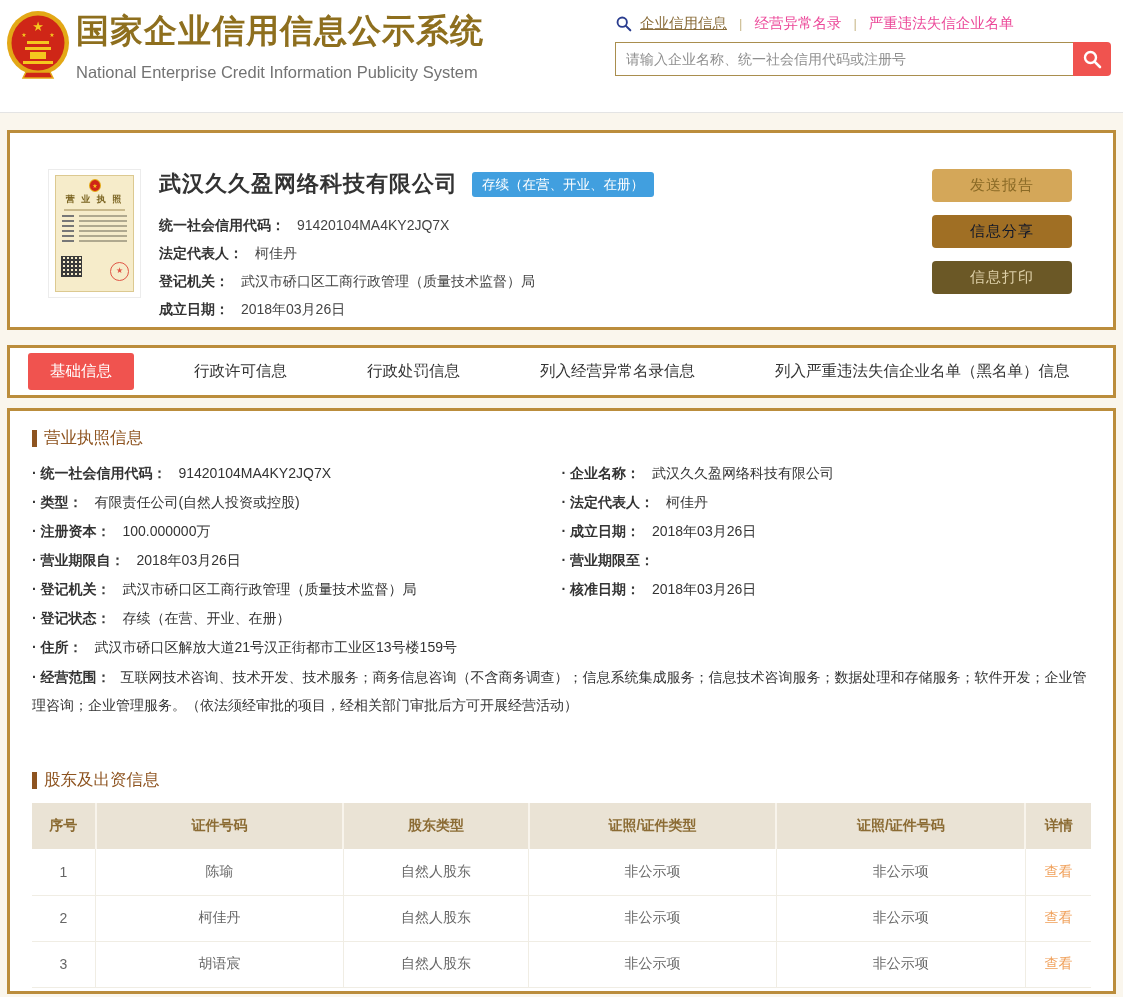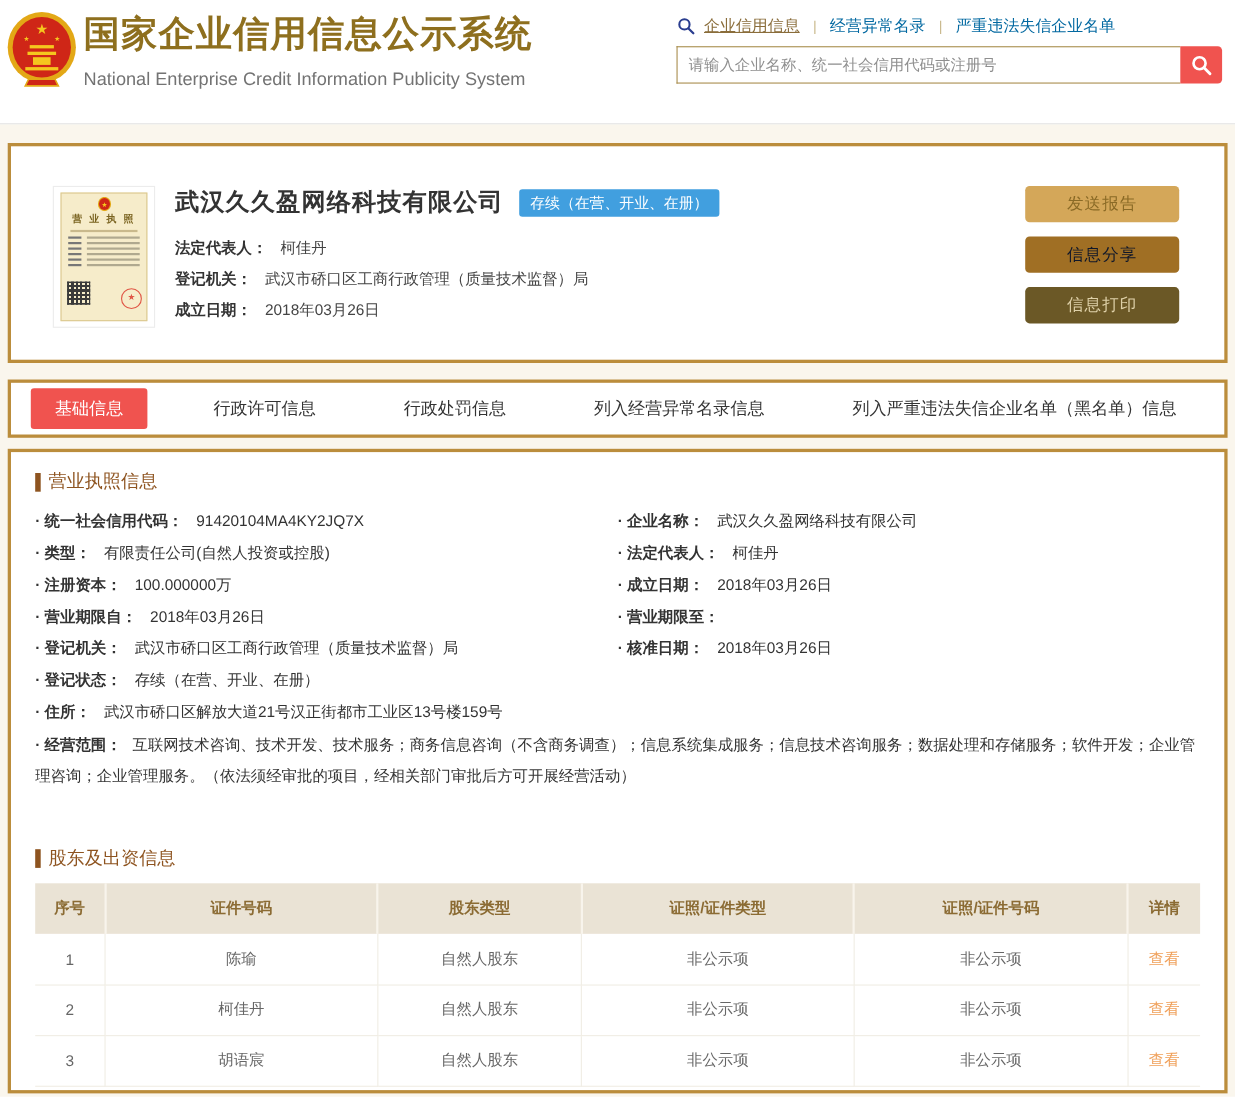--- a/index.html
+++ b/index.html
@@ -19,21 +19,21 @@
   .title-block { padding-top:4px; }
   .site-title {
     font-size:33px; font-weight:bold; color:#8e6f1e; letter-spacing:1px; line-height:1.15;
   }
   .site-subtitle { font-size:16.5px; color:#737373; margin-top:13px; }
   .header-right { margin-left:auto; width:496px; padding-top:6px; margin-right:2px; }
   .top-nav { display:flex; align-items:center; font-size:14.5px; }
   .top-nav .nav-sep { color:#c9b98c; margin:0 12px; font-size:13px; }
   .nav-search-icon { width:17px; height:17px; margin-right:8px; }
   .nav-link-primary { color:#8a6d3b; text-decoration:underline; cursor:pointer; }
-  .nav-link { color:#0369a1; text-decoration:none; cursor:pointer; }
+  .nav-link { color:#ec4899; text-decoration:none; cursor:pointer; }
   .search-row { display:flex; margin-top:9px; }
   .search-input {
     flex:1; height:34px; border:1px solid #a98e4e; border-right:none;
     padding:8px 10px; font-size:14px; color:#555; outline:none;
     font-family:"Liberation Sans","DejaVu Sans",sans-serif;
   }
   .search-input::placeholder { color:#8f8f8f; }
   .search-btn {
     width:38px; height:34px; background:#f0534f; border:none; cursor:pointer;
     border-radius:0 4px 4px 0; display:flex; align-items:center; justify-content:center;
@@ -214,20 +214,24 @@
       <div class="lic-seal">★</div>
     </div>
   </div>
 
   <div class="summary-main">
     <div class="company-title-row">
       <span class="company-name">武汉久久盈网络科技有限公司</span>
       <span class="status-badge">存续（在营、开业、在册）</span>
     </div>
     <div class="summary-fields">
+      <div class="summary-field">
+        <span class="lbl">统一社会信用代码：</span>
+        <span class="val">91420104MA4KY2JQ7X</span>
+      </div>
       <div class="summary-field">
         <span class="lbl">法定代表人：</span>
         <span class="val">柯佳丹</span>
       </div>
       <div class="summary-field">
         <span class="lbl">登记机关：</span>
         <span class="val">武汉市硚口区工商行政管理（质量技术监督）局</span>
       </div>
       <div class="summary-field">
         <span class="lbl">成立日期：</span>

